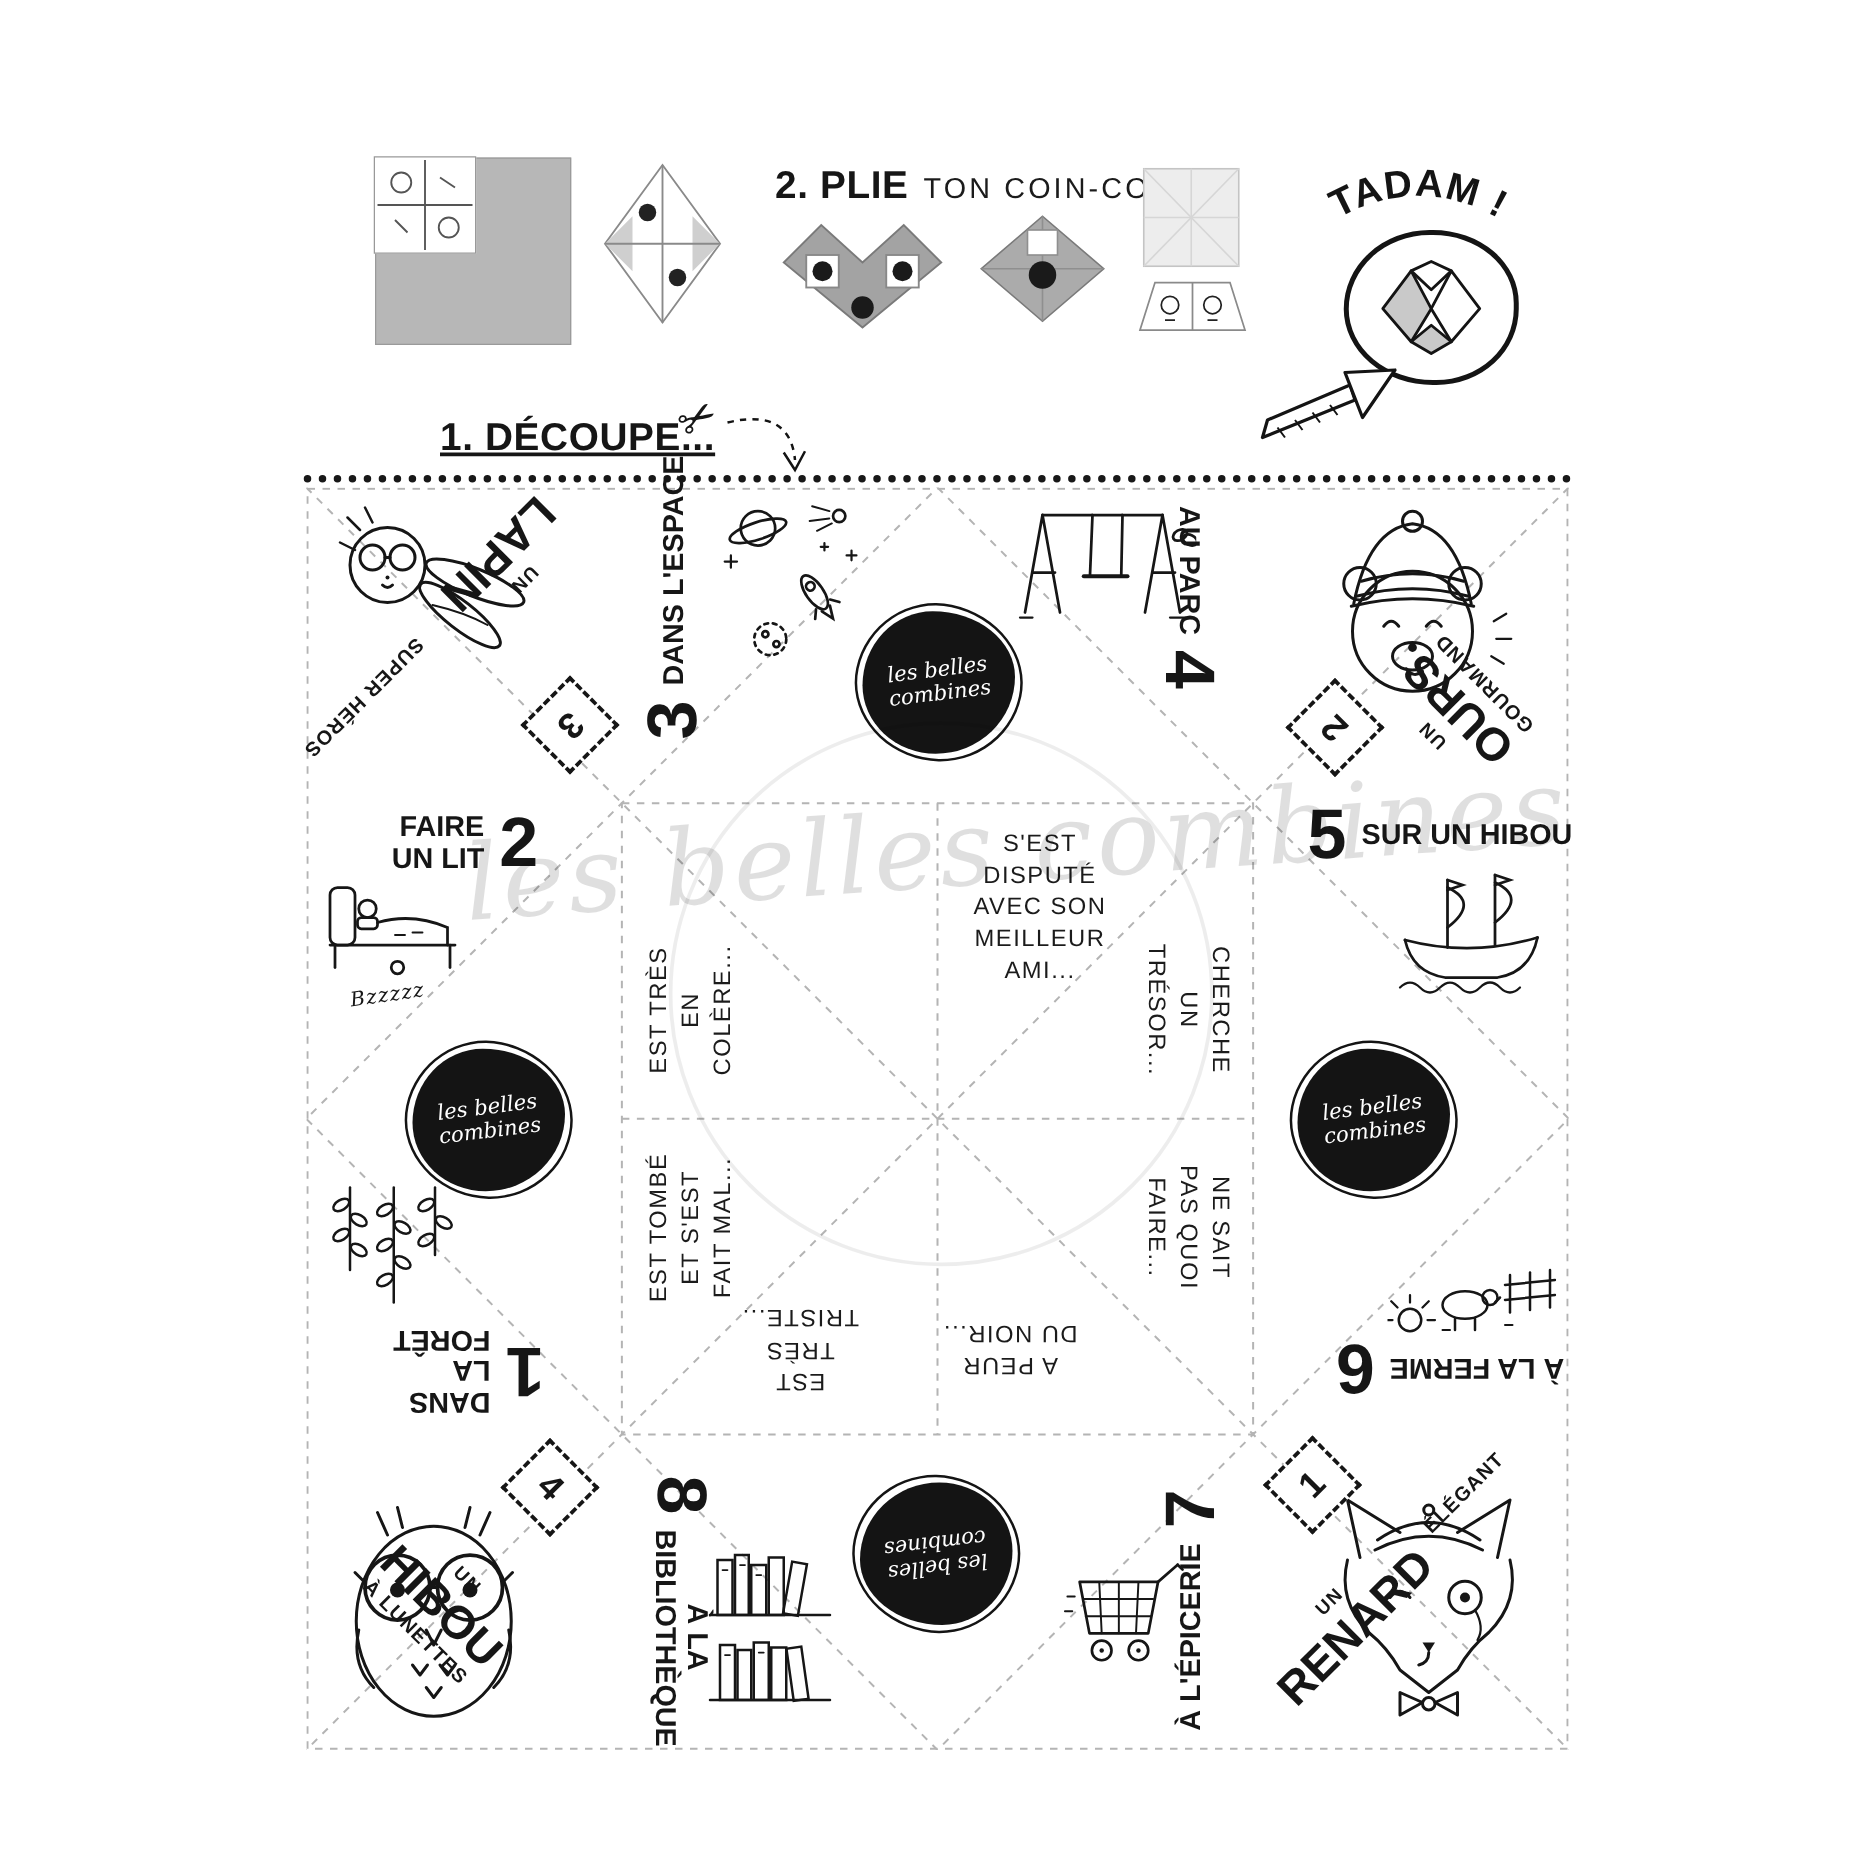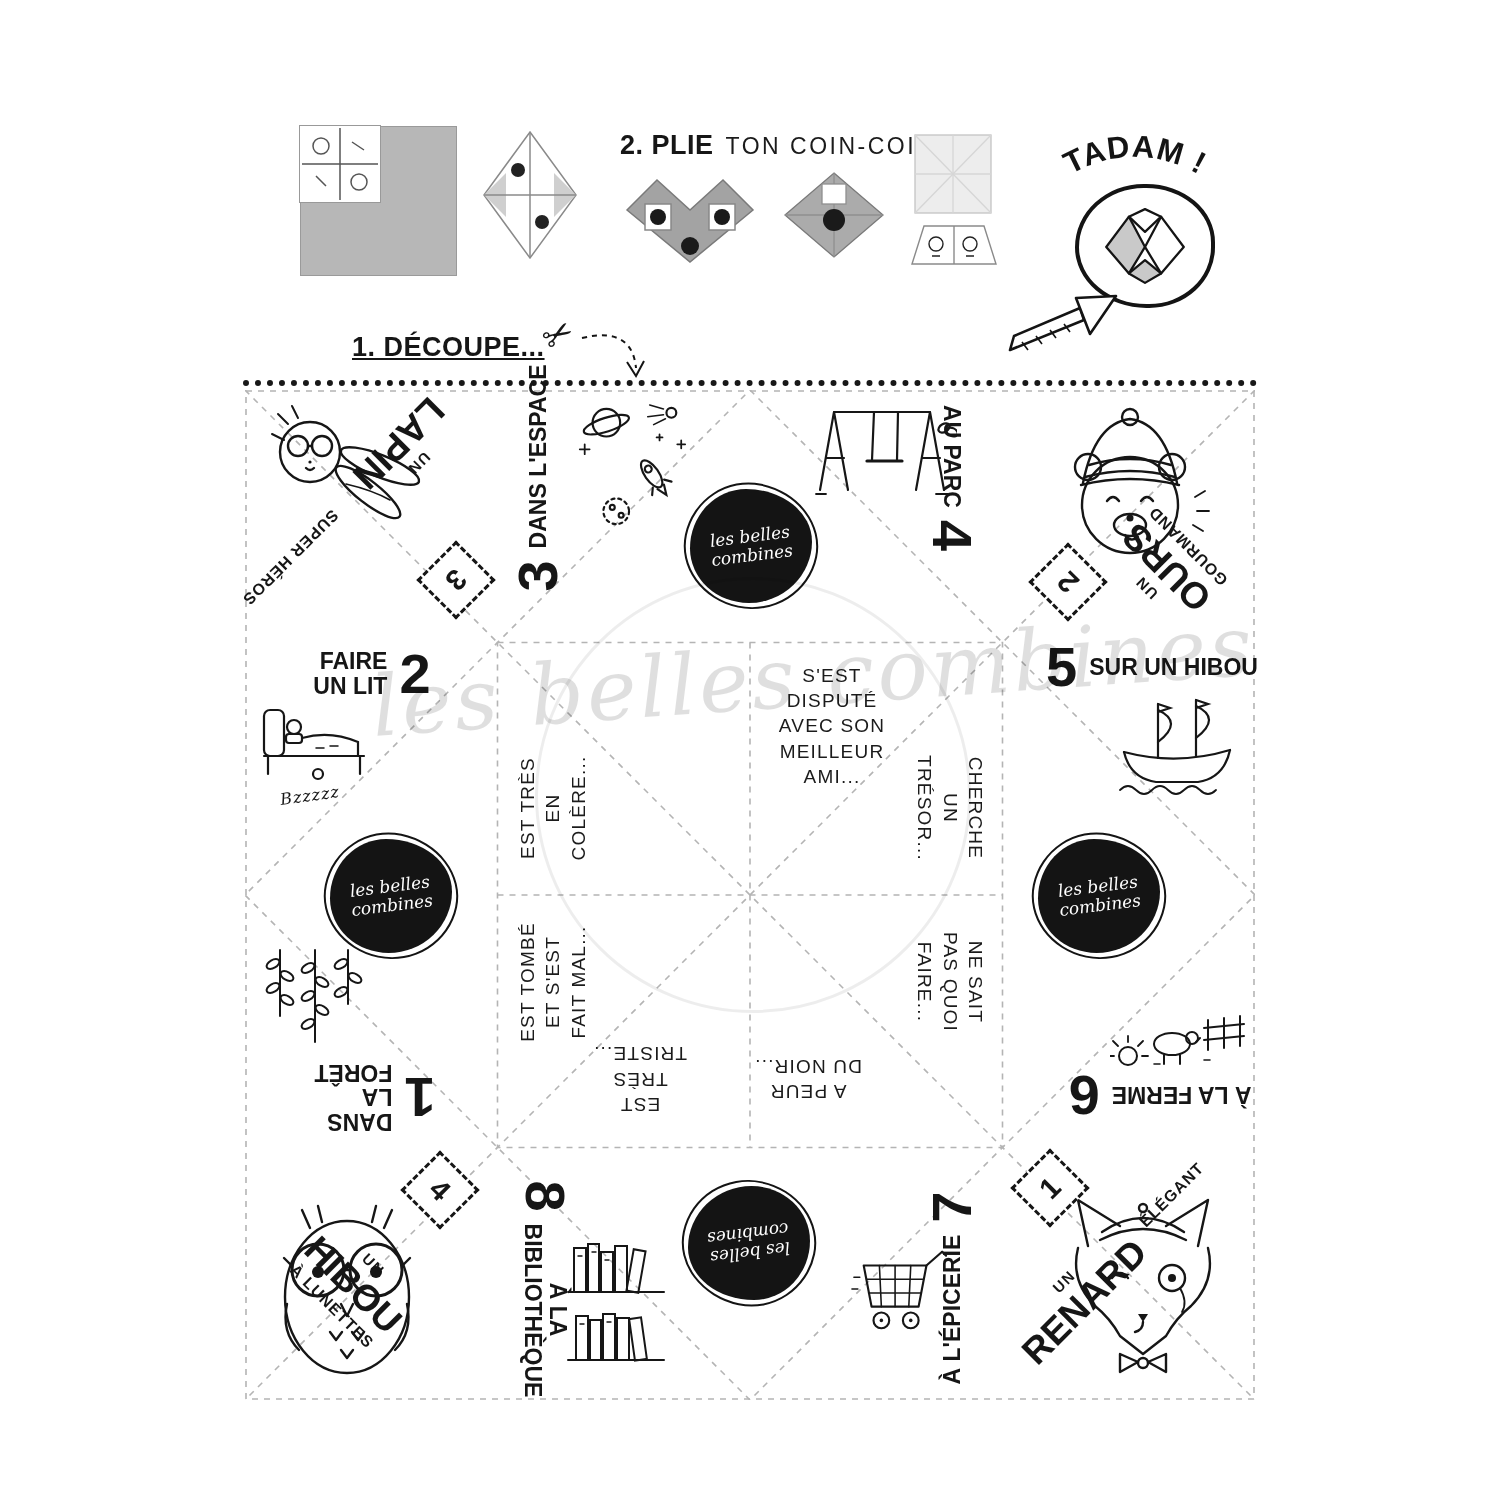--- a/index.html
+++ b/index.html
@@ -1,21 +1,21 @@
 <!DOCTYPE html>
 <html><head>
 <meta charset="utf-8">
 <style>
   html,body{margin:0;padding:0;background:#fff;}
   .page{position:relative;width:1500px;height:1500px;background:#fff;overflow:hidden;
         font-family:"Liberation Sans",sans-serif;color:#161616;}
   .abs{position:absolute;}
   
   .h-row{display:flex;align-items:baseline;gap:12px;white-space:nowrap;}
-  .h-bold{font-size:27px;font-weight:700;letter-spacing:.5px;}
+  .h-bold{font-size:31px;font-weight:700;letter-spacing:.5px;}
   .h-light{font-size:23px;font-weight:400;letter-spacing:2.5px;color:#1b1b1b;}
   
   .cutline{border-top:6px dotted #181818;height:0;}
   
   .corner-stack{display:flex;flex-direction:column;align-items:center;gap:3px;text-align:center;line-height:1;}
   .corner-article{font-size:15px;font-weight:700;letter-spacing:1.5px;}
   .corner-name{font-size:37px;font-weight:700;}
   .corner-trait{font-size:16px;font-weight:700;letter-spacing:1px;line-height:1.15;text-align:center;}
   .badge{width:50px;height:50px;border:3px dashed #161616;display:flex;align-items:center;justify-content:center;
          font-size:29px;font-weight:700;background:#fff;}

